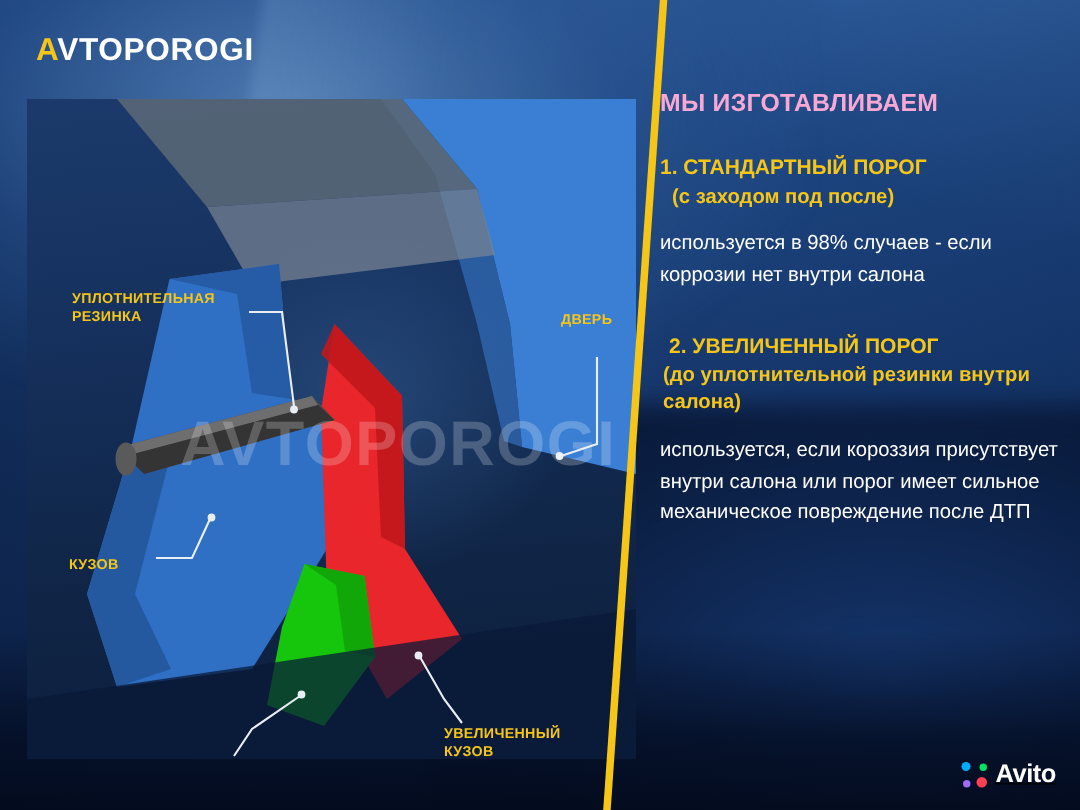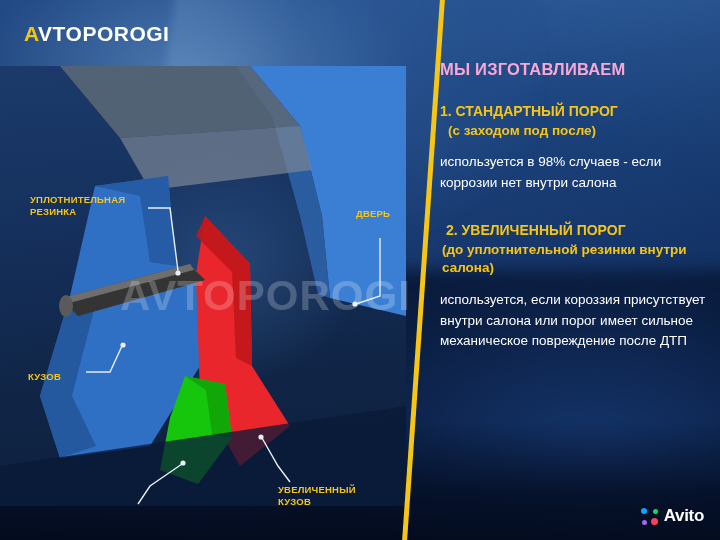--- a/index.html
+++ b/index.html
@@ -73,21 +73,21 @@
     letter-spacing: 0.5px;
     color: #ffffff;
     z-index: 6;
   }
   .brand .accent {
     color: #f5c518;
   }
   
   .illus {
     position: absolute;
-    left: 0;
+    left: 18px;
     top: 66px;
     width: 406px;
     height: 440px;
     background: linear-gradient(170deg, #17325f 0%, #12declared 0%, #122a54 40%, #0d2148 100%);
     z-index: 3;
     overflow: hidden;
   }
   .illus-inner {
     position: absolute;
     inset: 0;
@@ -183,20 +183,21 @@
   .label-extended { left: 278px; top: 418px; width: 90px; }
   
   .avito {
     position: absolute;
     right: 16px;
     bottom: 14px;
     display: flex;
     align-items: center;
     gap: 6px;
     z-index: 7;
+    text-decoration: underline;
   }
   .avito-dots {
     position: relative;
     width: 17px;
     height: 17px;
   }
   .avito-dots span {
     position: absolute;
     border-radius: 50%;
     display: block;

